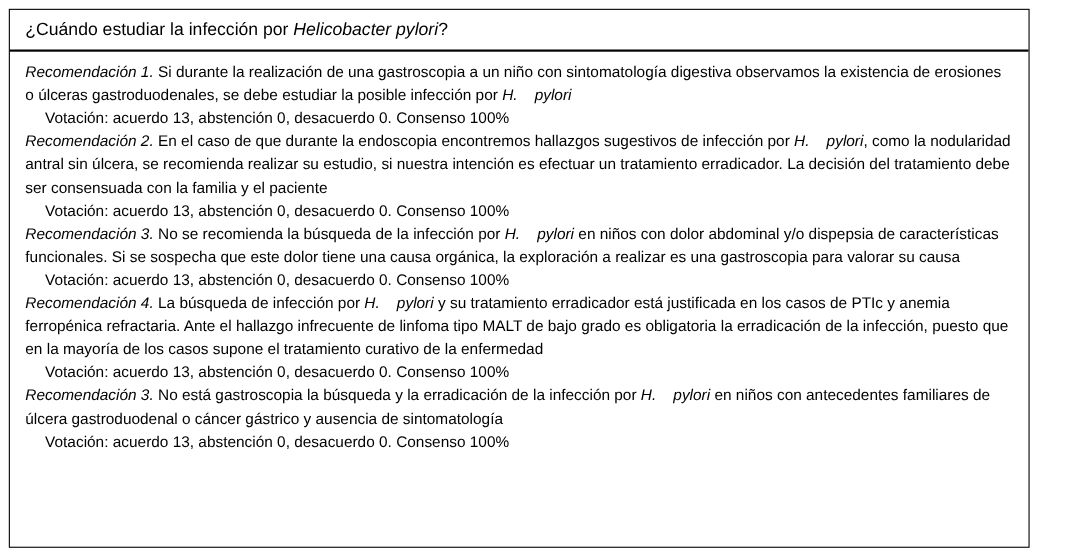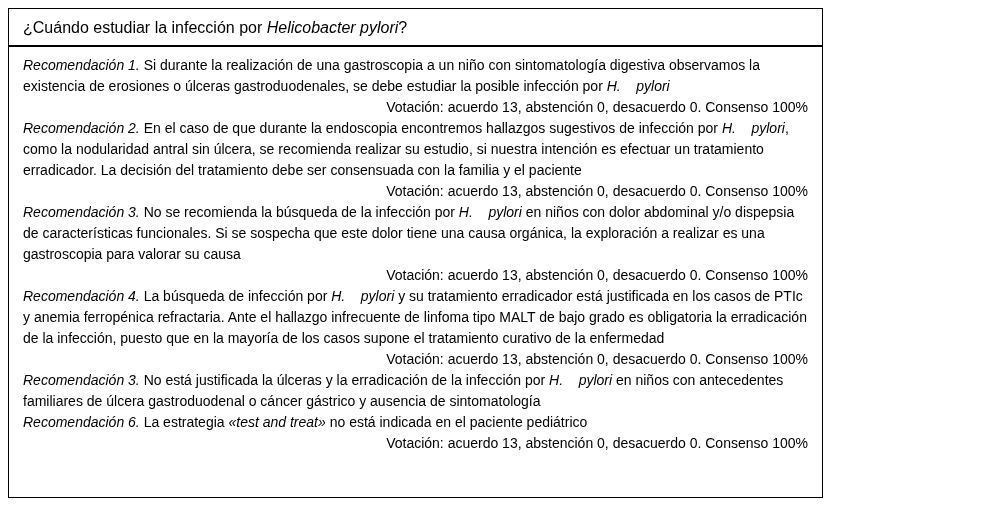--- a/index.html
+++ b/index.html
@@ -10,53 +10,52 @@
     background: #ffffff;
     color: #000000;
     font-family: "Liberation Sans", sans-serif;
     position: relative;
     overflow: hidden;
   }
   .table-frame {
     position: absolute;
     left: 8px;
     top: 8px;
-    width: 815px;
+    width: 928px;
     height: 490px;
     border: 1.5px solid #000000;
     background: #ffffff;
   }
   .table-title {
     padding: 9px 14px 7px 14px;
     border-bottom: 2px solid #000000;
     font-size: 16px;
     line-height: 20px;
     white-space: nowrap;
   }
   .table-body {
     padding: 8px 14px 8px 14px;
     font-size: 14px;
     line-height: 21px;
   }
   p { margin: 0; }
   .rec-text { text-align: left; }
-  .vote-line { padding-left: 18px; text-align: right; }
+  .vote-line { padding-left: 18px; }
   .italic { font-style: italic; }
 </style>
 </head>
 <body>
 
 <div class="table-frame">
   <div class="table-title"><span>¿Cuándo estudiar la infección por </span><span class="italic">Helicobacter pylori</span><span>?</span></div>
   <div class="table-body">
       <p class="rec-text"><span class="italic">Recomendación 1.</span><span> Si durante la realización de una gastroscopia a un niño con sintomatología digestiva observamos la existencia de erosiones o úlceras gastroduodenales, se debe estudiar la posible infección por </span><span class="italic">H.&nbsp;&nbsp;&nbsp;&nbsp;pylori</span></p>
       <p class="vote-line">Votación: acuerdo 13, abstención 0, desacuerdo 0. Consenso 100%</p>
       <p class="rec-text"><span class="italic">Recomendación 2.</span><span> En el caso de que durante la endoscopia encontremos hallazgos sugestivos de infección por </span><span class="italic">H.&nbsp;&nbsp;&nbsp;&nbsp;pylori</span><span>, como la nodularidad antral sin úlcera, se recomienda realizar su estudio, si nuestra intención es efectuar un tratamiento erradicador. La decisión del tratamiento debe ser consensuada con la familia y el paciente</span></p>
       <p class="vote-line">Votación: acuerdo 13, abstención 0, desacuerdo 0. Consenso 100%</p>
       <p class="rec-text"><span class="italic">Recomendación 3.</span><span> No se recomienda la búsqueda de la infección por </span><span class="italic">H.&nbsp;&nbsp;&nbsp;&nbsp;pylori</span><span> en niños con dolor abdominal y/o dispepsia de características funcionales. Si se sospecha que este dolor tiene una causa orgánica, la exploración a realizar es una gastroscopia para valorar su causa</span></p>
       <p class="vote-line">Votación: acuerdo 13, abstención 0, desacuerdo 0. Consenso 100%</p>
       <p class="rec-text"><span class="italic">Recomendación 4.</span><span> La búsqueda de infección por </span><span class="italic">H.&nbsp;&nbsp;&nbsp;&nbsp;pylori</span><span> y su tratamiento erradicador está justificada en los casos de PTIc y anemia ferropénica refractaria. Ante el hallazgo infrecuente de linfoma tipo MALT de bajo grado es obligatoria la erradicación de la infección, puesto que en la mayoría de los casos supone el tratamiento curativo de la enfermedad</span></p>
       <p class="vote-line">Votación: acuerdo 13, abstención 0, desacuerdo 0. Consenso 100%</p>
-      <p class="rec-text"><span class="italic">Recomendación 3.</span><span> No está justificada la úlceras y la erradicación de la infección por </span><span class="italic">H.&nbsp;&nbsp;&nbsp;&nbsp;pylori</span><span> en niños con antecedentes familiares de úlcera gastroduodenal o cáncer gástrico y ausencia de sintomatología</span></p>
-      <p class="rec-text"><span class="italic">Recomendación 6.</span><span> La estrategia </span><span class="italic">«test and treat»</span><span> no está indicada en el paciente pediátrico</span></p>
+      <p class="rec-text"><span class="italic">Recomendación 3.</span><span> No está gastroscopia la búsqueda y la erradicación de la infección por </span><span class="italic">H.&nbsp;&nbsp;&nbsp;&nbsp;pylori</span><span> en niños con antecedentes familiares de úlcera gastroduodenal o cáncer gástrico y ausencia de sintomatología</span></p>
       <p class="vote-line">Votación: acuerdo 13, abstención 0, desacuerdo 0. Consenso 100%</p>
     </div>
 </div>
 
 </body></html>

